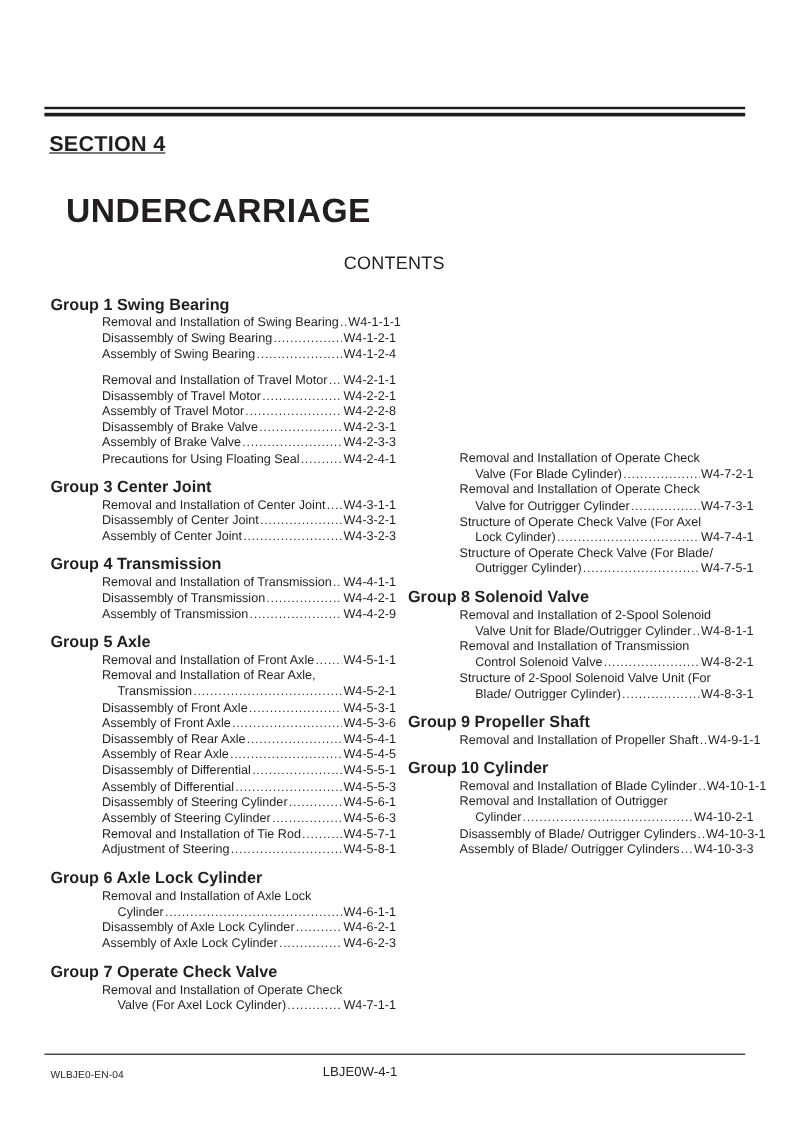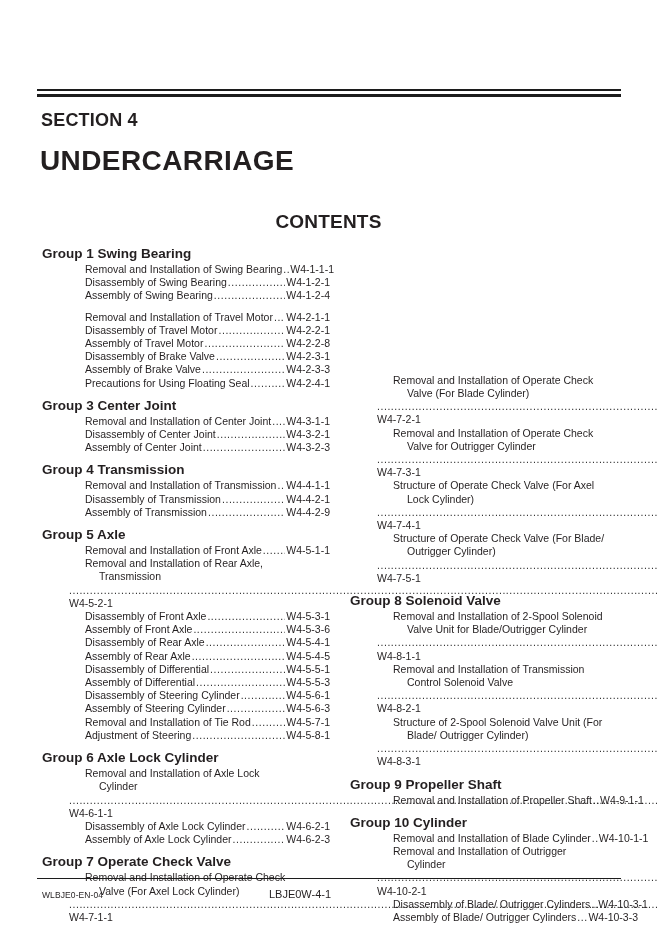--- a/index.html
+++ b/index.html
@@ -19,57 +19,58 @@
     left: 37px; width: 584px; top: 89px;
     height: 3px;
     border-top: 2px solid #1c1c1c;
     border-bottom: 3px solid #1c1c1c;
   }
   .section-label {
     position: absolute;
     left: 41px; top: 110px;
     font-size: 18px; font-weight: bold;
     letter-spacing: 0.2px;
+    text-decoration: underline;
   }
   .page-title {
     position: absolute;
     left: 40px; top: 145px;
     font-size: 28px; font-weight: bold;
     letter-spacing: 0.4px;
   }
   .contents-heading {
     position: absolute;
     left: 0; right: 0; top: 211px;
     text-align: center;
-    font-size: 19px; font-weight: bold;
+    font-size: 15px; font-weight: normal;
     letter-spacing: 0.2px;
   }
   
   .toc {
     position: absolute;
     left: 42px; top: 246px; width: 586px;
     display: flex;
-    gap: 20px;
-    align-items: flex-end;
+    gap: 10px;
+    align-items: center;
   }
   .toc-column { width: 288px; flex: 0 0 288px; }
   .toc-group { margin: 0 0 8px 0; }
   .toc-group-heading {
     margin: 0 0 1px 0;
     font-size: 13.5px; font-weight: bold;
     line-height: 16px;
   }
   .toc-entry-line {
     display: flex;
     align-items: baseline;
     padding-left: 13px;
     font-size: 10.5px;
     line-height: 13.2px;
   }
-  .toc-entry-line.wrapped { padding-left: 26px; flex-direction: column; }
+  .toc-entry-line.wrapped { padding-left: 26px; }
   .entry-text { white-space: nowrap; padding-left: 30px; }
   .leader {
     flex: 1 1 auto;
     overflow: hidden;
     white-space: nowrap;
     min-width: 6px;
     margin: 0 1px;
     color: #2a2a2a;
   }
   .leader::after {
@@ -98,21 +99,21 @@
 </style>
 </head>
 <body>
 
 <div class="page">
 
   <div class="top-rule"></div>
 
   <div class="section-label">SECTION 4</div>
 
-  <h1 class="page-title" style="margin:0">UNDERCARRIAGE</h1>
+  <h1 class="page-title" style="margin:15px">UNDERCARRIAGE</h1>
 
   <div class="contents-heading">CONTENTS</div>
 
   <div class="toc">
       <div class="toc-column">
         <section class="toc-group">
           <h3 class="toc-group-heading">Group 1 Swing Bearing</h3>
           <div class="toc-entry">
             <div class="toc-entry-line">
               <span class="entry-text">Removal and Installation of Swing Bearing</span>

